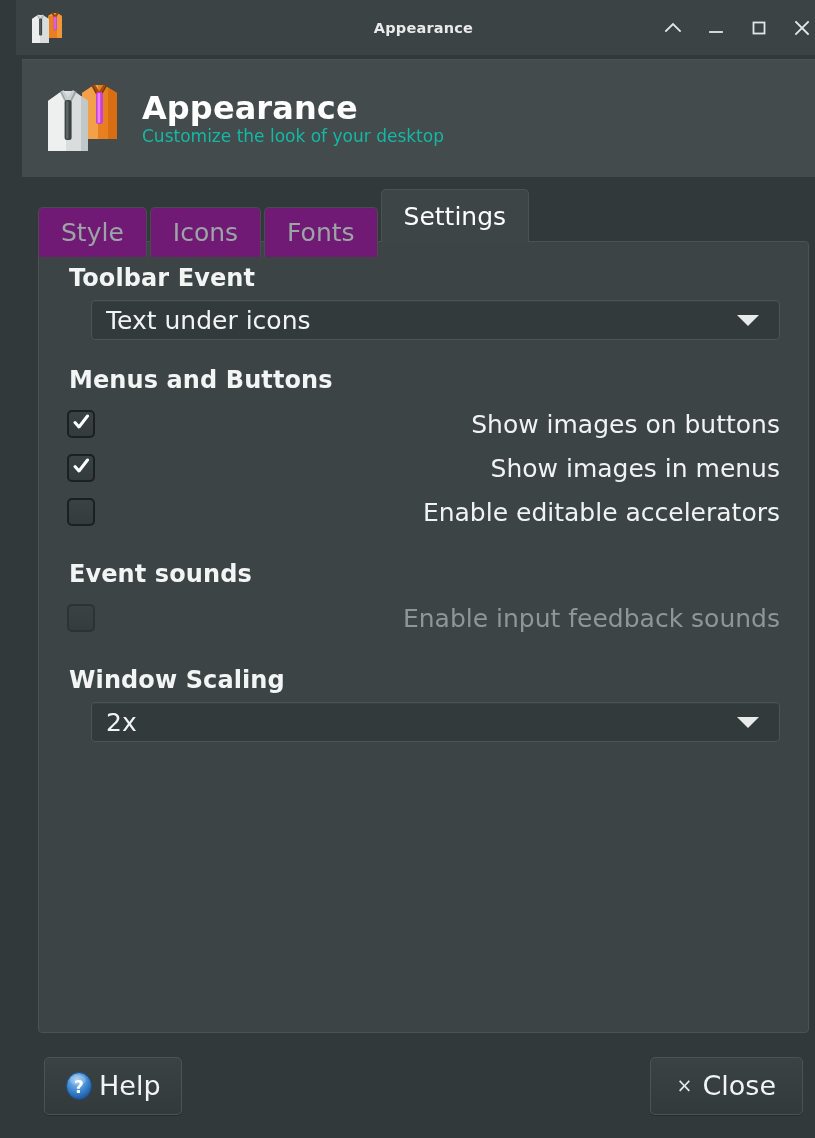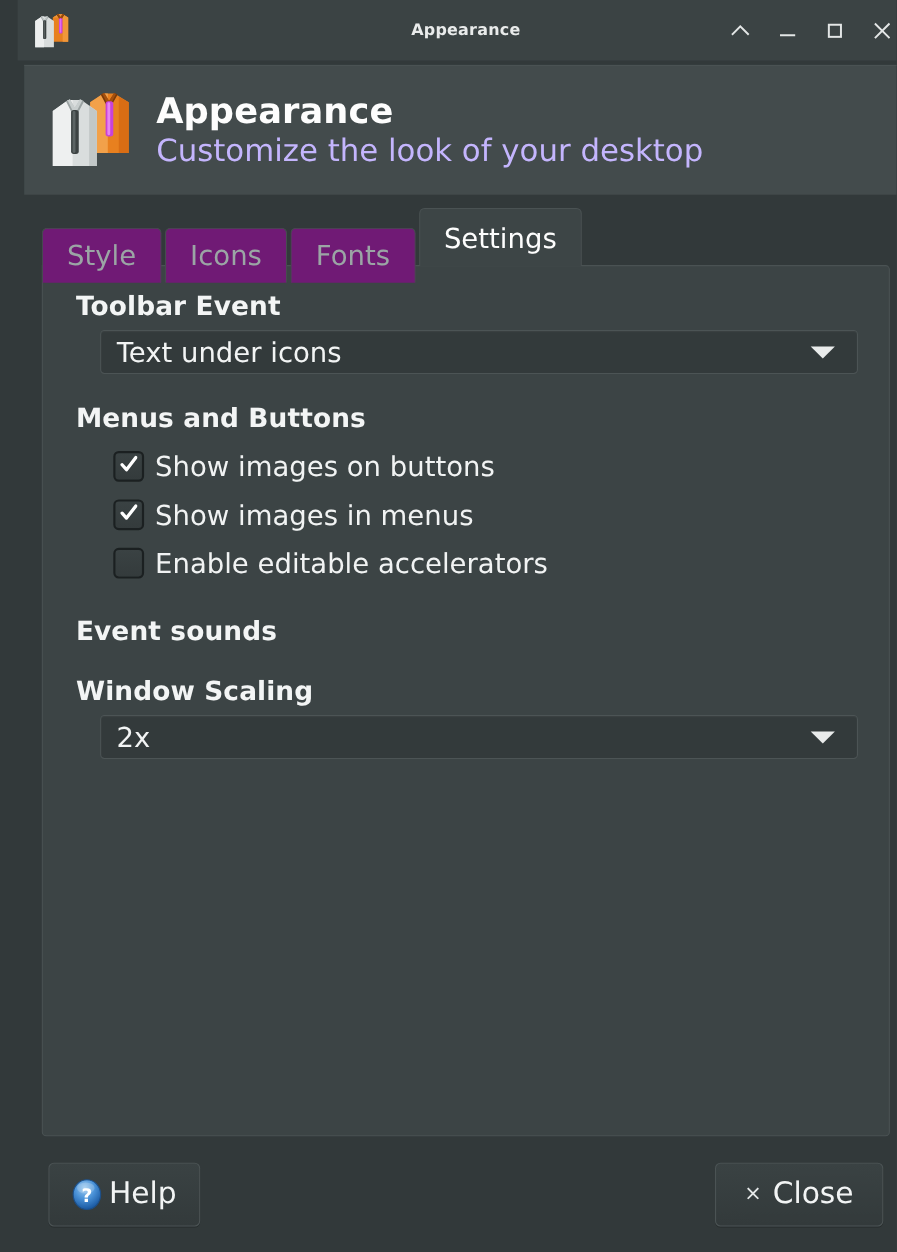--- a/index.html
+++ b/index.html
@@ -92,22 +92,22 @@
   }
   .header-texts { display: flex; flex-direction: column; justify-content: center; }
   .header-title {
     font-size: 32px;
     font-weight: bold;
     color: #fdfdfd;
     line-height: 1.08;
     letter-spacing: .1px;
   }
   .header-sub {
-    font-size: 28px;
-    color: #c4b5fd;
+    font-size: 17px;
+    color: #14b8a6;
     line-height: 1.18;
     margin-top: 1px;
     font-weight: normal;
   }
 
   
   .notebook {
     flex: 1 1 auto;
     margin: 12px 22px 0 22px;
     display: flex;
@@ -194,22 +194,22 @@
     border-top: 11px solid #e9ebeb;
     margin-right: 6px;
     flex: 0 0 auto;
   }
 
   
   .check-row {
     display: flex;
     align-items: center;
     height: 44px;
-    margin-left: 36px;
     gap: 10px;
+    justify-content: space-between;
   }
   .checkbox {
     width: 28px;
     height: 28px;
     flex: 0 0 28px;
     box-sizing: border-box;
     border-radius: 5px;
     background: linear-gradient(180deg,#3a4243 0%,#343b3c 100%);
     border: 2px solid #1b2021;
     position: relative;
@@ -417,20 +417,26 @@
             
           </span>
           <span class="check-label">Enable editable accelerators</span>
         </div>
       </div>
 
       <div class="section">
         <div class="section-title">Event sounds</div>
 
 
+        <div class="check-row disabled">
+          <span class="checkbox">
+            
+          </span>
+          <span class="check-label">Enable input feedback sounds</span>
+        </div>
       </div>
 
       <div class="section">
         <div class="section-title">Window Scaling</div>
         <div class="combo">
           <span class="combo-value">2x</span>
           <span class="combo-arrow"></span>
         </div>
       </div>
 

